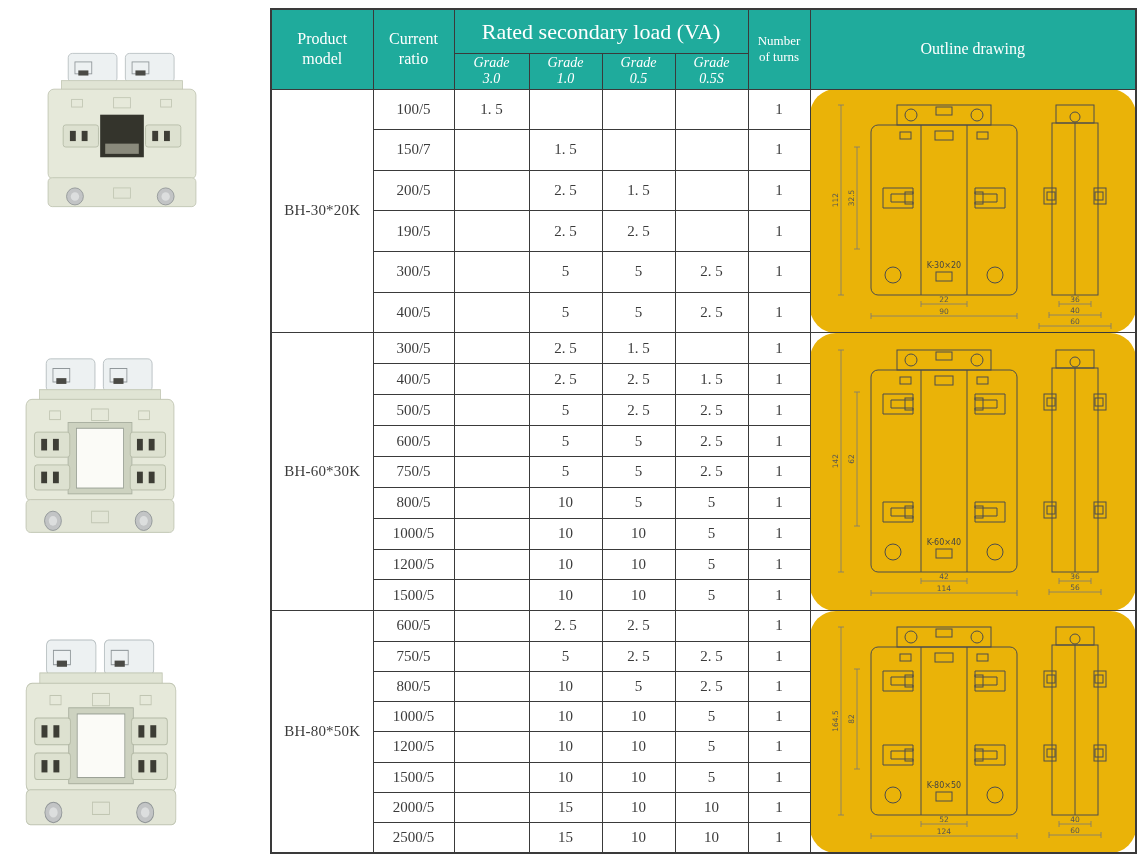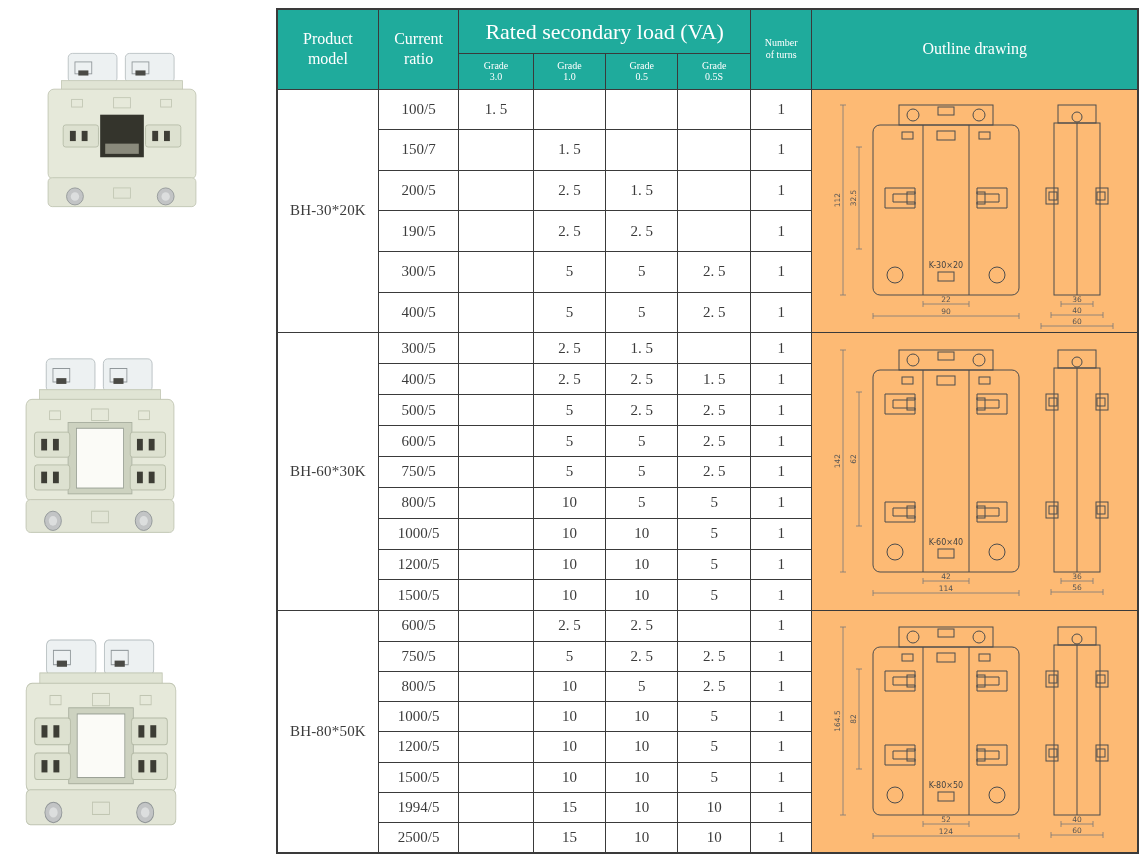--- a/index.html
+++ b/index.html
@@ -9,43 +9,43 @@
     --body-text:#3b3b3b;
   }
   html,body{margin:0;padding:0;}
   body{
     width:1139px;height:862px;background:#ffffff;position:relative;overflow:hidden;
     font-family:"Liberation Serif","DejaVu Serif",serif;
   }
   .photo{position:absolute;}
   .photo svg{display:block;width:100%;height:100%;}
   table.spec{
-    position:absolute;left:276px;top:8px;
+    position:absolute;left:270px;top:8px;
     border-collapse:collapse;table-layout:fixed;
     border:2px solid var(--border);
   }
   table.spec th,table.spec td{
     border:1px solid var(--border);
     padding:0 2px;
     text-align:center;vertical-align:middle;
     overflow:hidden;
   }
   thead th{
     background:var(--header-bg);
     color:var(--header-text);
     font-weight:normal;font-size:16px;line-height:1.25;
   }
   th.load-th{font-size:22px;}
-  th.grade-th{font-size:10px;line-height:1.12;}
-  th.turns-th{font-size:10px;margin-top:32px;}
+  th.grade-th{font-size:14px;line-height:1.12;font-style:italic;}
+  th.turns-th{font-size:13px;margin-top:32px;}
   tr.h1{height:44px;} tr.h2{height:36px;}
   .hline{display:block;}
   td{font-size:15px;color:var(--body-text);}
   td.model{font-size:15px;letter-spacing:0.2px;}
-  td.outline{padding:2px 1px;background:#fdba74;}
+  td.outline{padding:2px 1px;background:#eab308;border-radius:26px;}
   td.outline svg{display:block;margin:0 auto;}
 </style>
 </head>
 <body>
 
 <div class="photo" style="left:38px;top:50px;width:168px;height:166px;">
   <svg id="photo-0" preserveAspectRatio="none" viewBox="0 0 200 195">
       <rect x="36" y="4" width="58" height="34" rx="5" fill="#edf1f2" stroke="#b5bdbf"></rect>
       <rect x="104" y="4" width="58" height="34" rx="5" fill="#edf1f2" stroke="#b5bdbf"></rect>
       <rect x="44" y="14" width="20" height="14" fill="none" stroke="#8e9598"></rect>
@@ -543,21 +543,21 @@
       </tr>
       <tr style="height: 30.25px;">
         <td>1500/5</td>
         <td></td>
         <td>10</td>
         <td>10</td>
         <td>5</td>
         <td>1</td>
       </tr>
       <tr style="height: 30.25px;">
-        <td>1994/5</td>
+        <td>2000/5</td>
         <td></td>
         <td>15</td>
         <td>10</td>
         <td>10</td>
         <td>1</td>
       </tr>
       <tr style="height: 30.25px;">
         <td>2500/5</td>
         <td></td>
         <td>15</td>

